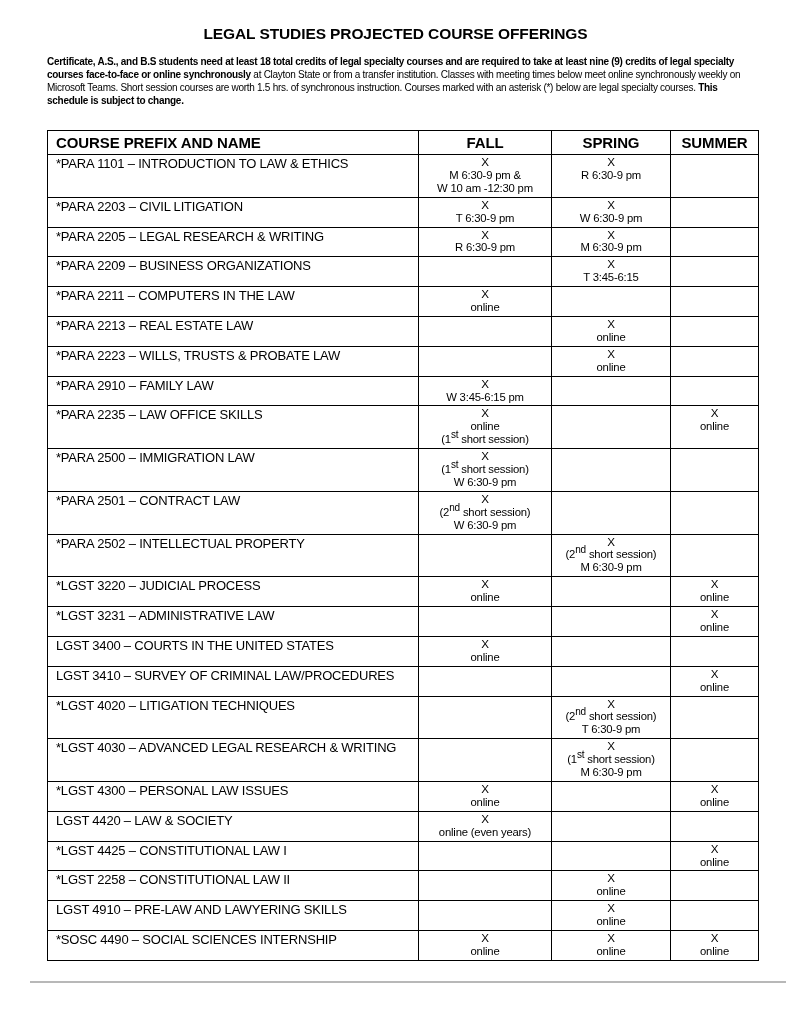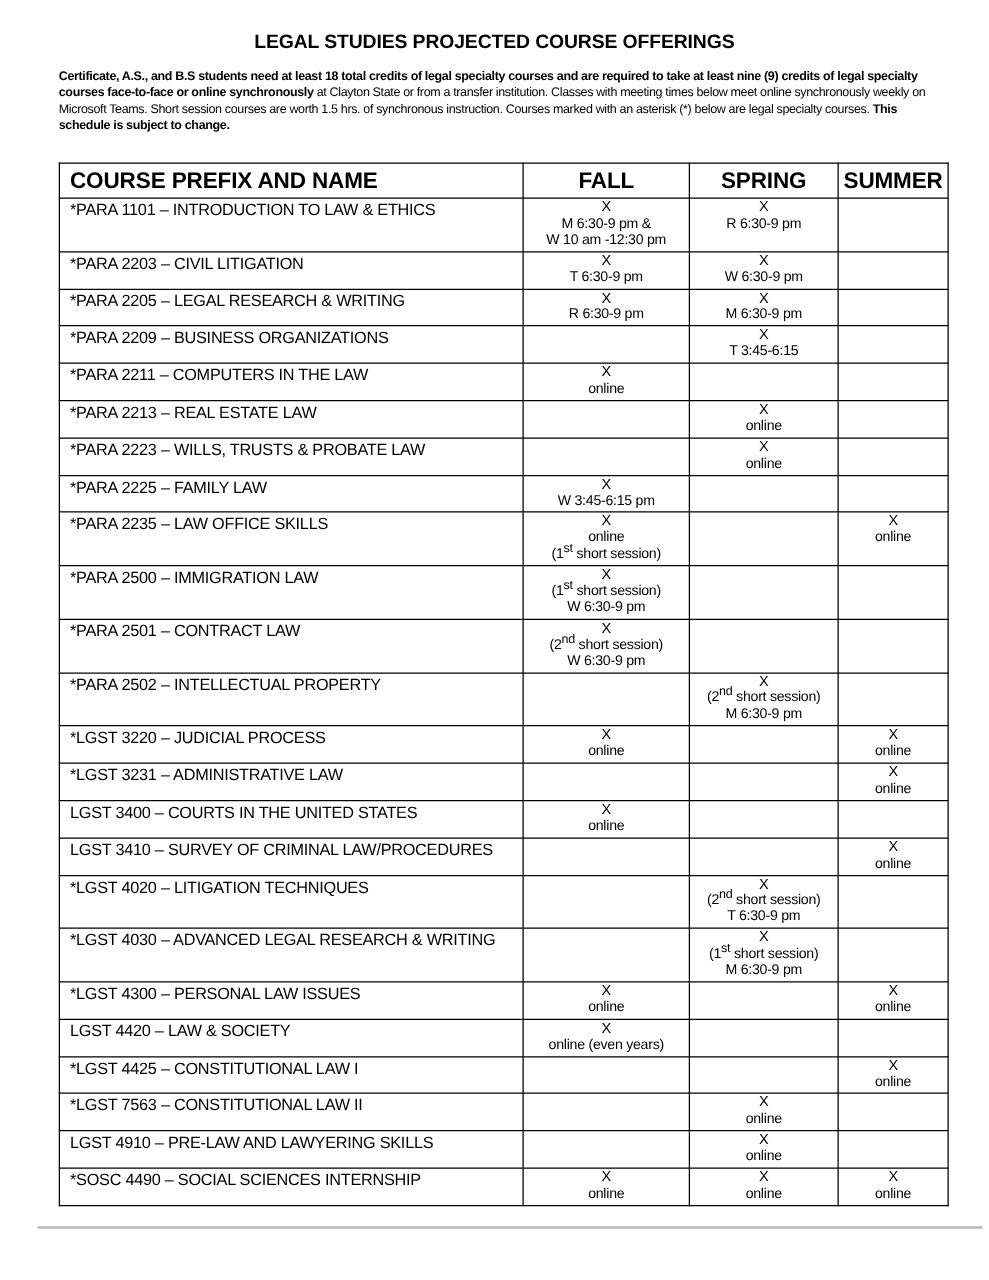--- a/index.html
+++ b/index.html
@@ -34,21 +34,21 @@
     width:711px;
     border-collapse:collapse;
     table-layout:fixed;
   }
   .courses th, .courses td {
     border:1.5px solid #000;
     vertical-align:top;
     padding:0;
   }
   .courses th {
-    font-size:18px; font-weight:bold;
+    font-size:15px; font-weight:bold;
     text-align:center;
     padding:3px 2px;
     letter-spacing:-0.1px;
   }
   .courses th.name-col { text-align:left; padding-left:8px; }
 
   td.name-cell {
     font-size:13px;
     text-align:left;
     padding:2px 4px 2px 8px;
@@ -162,21 +162,21 @@
         <tr>
           <td class="name-cell">*PARA 2223 – WILLS, TRUSTS &amp; PROBATE LAW</td>
           <td class="season-cell"></td>
           <td class="season-cell">
             <div class="x-mark">X</div>
             <div>online</div>
           </td>
           <td class="season-cell"></td>
         </tr>
         <tr>
-          <td class="name-cell">*PARA 2225 – FAMILY LAW</td>
+          <td class="name-cell">*PARA 2910 – FAMILY LAW</td>
           <td class="season-cell">
             <div class="x-mark">X</div>
             <div>W 3:45-6:15 pm</div>
           </td>
           <td class="season-cell"></td>
           <td class="season-cell"></td>
         </tr>
         <tr>
           <td class="name-cell">*PARA 2235 – LAW OFFICE SKILLS</td>
           <td class="season-cell">
@@ -303,21 +303,21 @@
         <tr>
           <td class="name-cell">*LGST 4425 – CONSTITUTIONAL LAW I</td>
           <td class="season-cell"></td>
           <td class="season-cell"></td>
           <td class="season-cell">
             <div class="x-mark">X</div>
             <div>online</div>
           </td>
         </tr>
         <tr>
-          <td class="name-cell">*LGST 7563 – CONSTITUTIONAL LAW II</td>
+          <td class="name-cell">*LGST 2258 – CONSTITUTIONAL LAW II</td>
           <td class="season-cell"></td>
           <td class="season-cell">
             <div class="x-mark">X</div>
             <div>online</div>
           </td>
           <td class="season-cell"></td>
         </tr>
         <tr>
           <td class="name-cell">LGST 4910 – PRE-LAW AND LAWYERING SKILLS</td>
           <td class="season-cell"></td>

